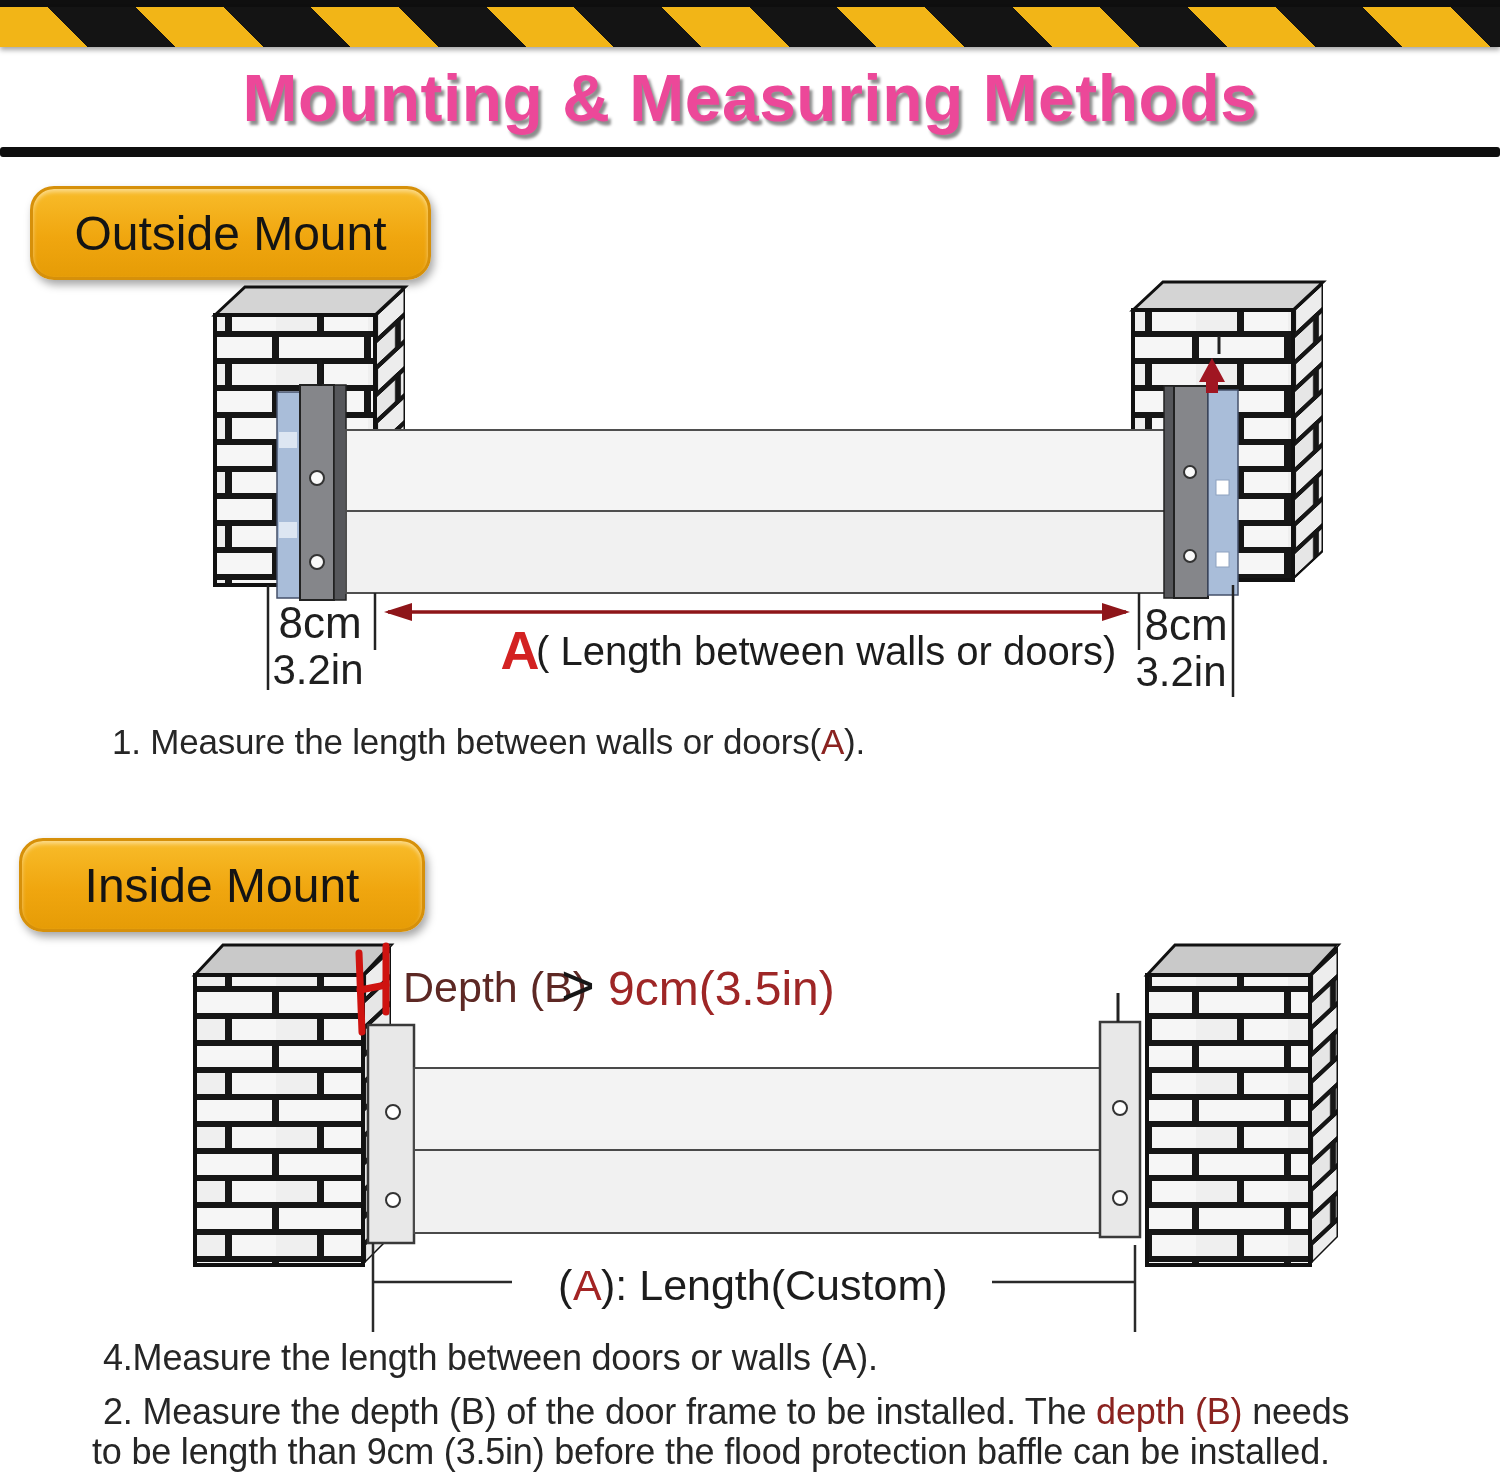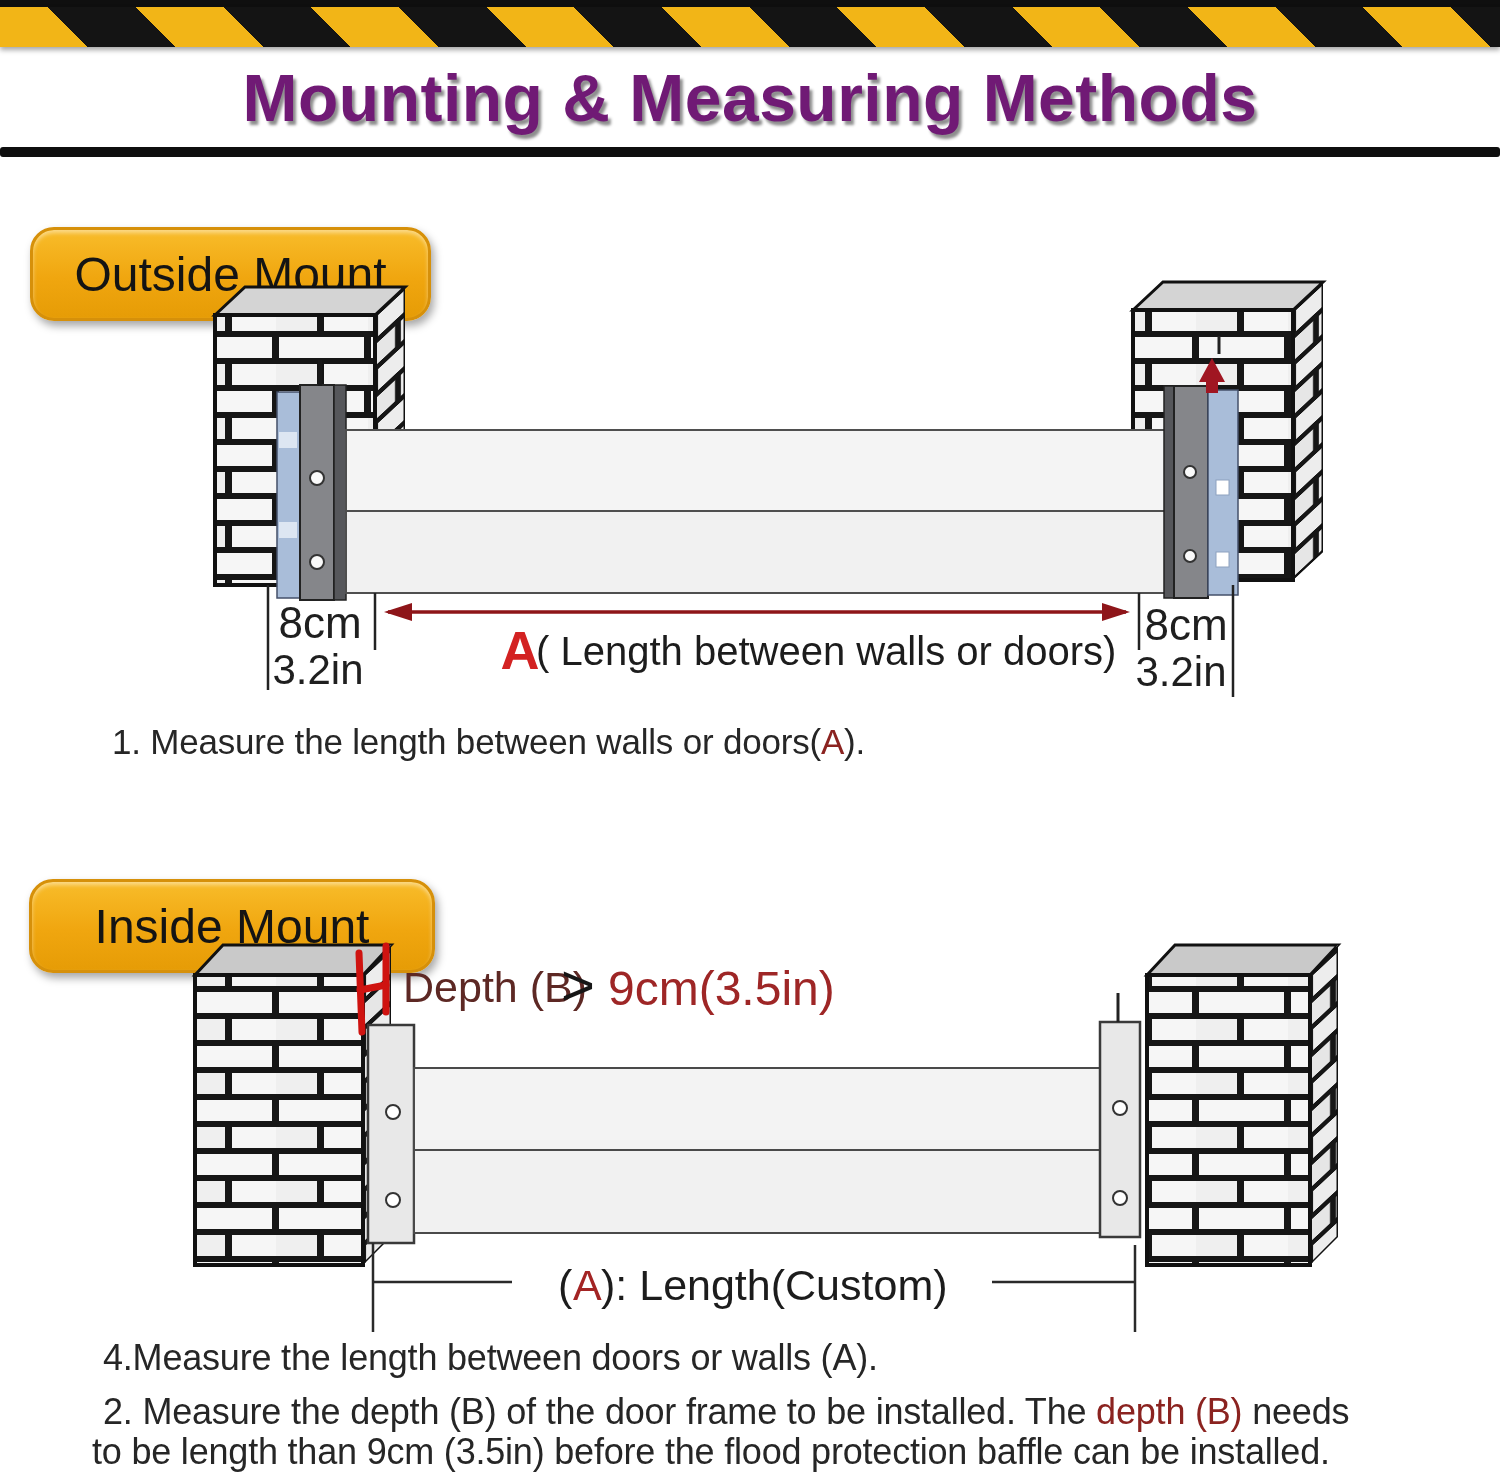--- a/index.html
+++ b/index.html
@@ -8,34 +8,34 @@
     font-family:"Liberation Sans", sans-serif;color:#1d1d1d;
   }
   .bar-top{position:absolute;left:0;top:0;width:1500px;height:7px;background:#0f0f0f;}
   .hazard{
     position:absolute;left:0;top:7px;width:1500px;height:40px;
     background:repeating-linear-gradient(45deg,#f2b517 0 62px,#141414 62px 124px);
     box-shadow:0 3px 5px rgba(0,0,0,.35);
   }
   .page-title{
     position:absolute;left:0;top:60px;width:100%;text-align:center;
-    font-size:66px;font-weight:bold;color:#701a75;letter-spacing:0.5px;
+    font-size:66px;font-weight:bold;color:#ec4899;letter-spacing:0.5px;
     text-shadow:3px 4px 3px rgba(0,0,0,.45), -1px -1px 0 rgba(255,255,255,.6);
     white-space:nowrap;
   }
   .bar-title-bottom{position:absolute;left:0;top:147px;width:1500px;height:10px;background:#0e0e0e;border-radius:3px;}
   .badge{
     position:absolute;display:flex;align-items:center;justify-content:center;
     border-radius:24px;border:3px solid #d6900a;
     background:linear-gradient(180deg,#f8bc2a 0%,#f0a60f 55%,#e69c06 100%);
     box-shadow:3px 5px 9px rgba(0,0,0,.35), inset 0 3px 4px rgba(255,255,255,.45);
-    font-size:48px;color:#141414;white-space:nowrap;margin-top:41px;
+    font-size:48px;color:#141414;white-space:nowrap;
   }
   .badge-outside{left:30px;top:186px;width:395px;height:88px;}
-  .badge-inside{left:29px;top:838px;width:400px;height:88px;justify-content:center;}
+  .badge-inside{left:19px;top:838px;width:400px;height:88px;justify-content:center;}
   .dg{position:absolute;left:0;width:1500px;}
   .dg-outside{top:280px;height:430px;}
   .dg-inside{top:935px;height:420px;}
   .instr{position:absolute;font-size:35px;color:#262626;white-space:nowrap;letter-spacing:-0.2px;text-align:right;}
   .instr .red{color:#8b2320;}
   .i-o1{left:112px;top:722px;}
   .i-o2{left:112px;top:773px;}
   .i-i1{left:103px;top:1337px;font-size:36px;}
   .i-i2{left:103px;top:1391px;font-size:36px;}
   .i-i3{left:92px;top:1431px;font-size:36px;}

